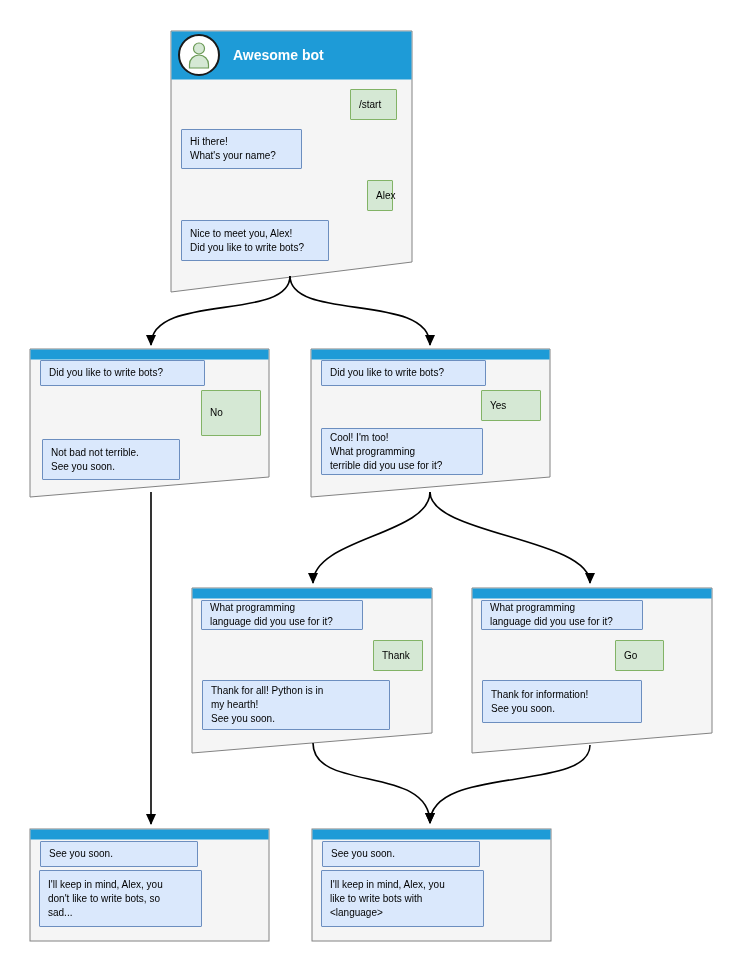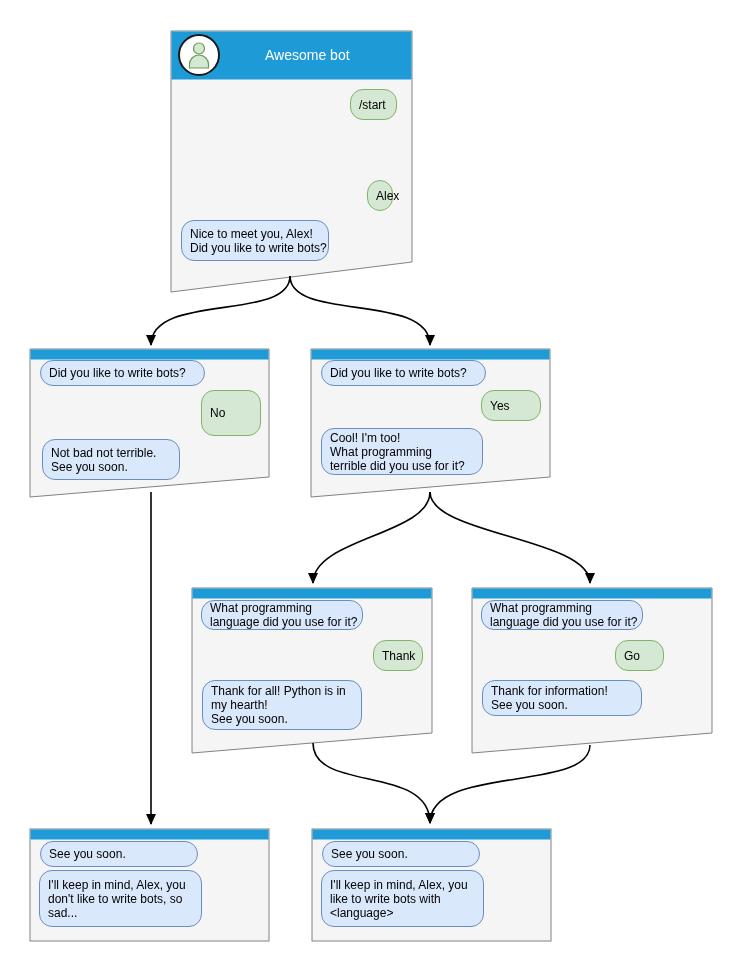--- a/index.html
+++ b/index.html
@@ -4,28 +4,28 @@
 <style>
   html,body{margin:0;padding:0;background:#ffffff;}
   .canvas{
     position:relative;width:743px;height:971px;overflow:hidden;
     font-family:"Liberation Sans",sans-serif;background:#ffffff;
   }
   .canvas > svg{position:absolute;left:0;top:0;}
   .bubble{
     position:absolute;display:flex;align-items:center;
     box-sizing:border-box;padding:12px 8px;
-    font-size:12px;line-height:14px;white-space:pre;color:#000;
-    border-radius:13px;
+    font-size:10px;line-height:14px;white-space:pre;color:#000;
+    border-radius:1px;
   }
   .bubble.bot{background:#DAE8FC;border:1px solid #6C8EBF;}
   .bubble.user{background:#D5E8D4;border:1px solid #82B366;}
   .win-title{
     position:absolute;left:233px;top:47px;
-    color:#ffffff;font-size:14px;font-weight:normal;margin-left:32px;
+    color:#ffffff;font-size:14px;font-weight:bold;
   }
 </style>
 </head>
 <body>
 
 <div class="canvas">
 
   <svg width="743" height="971" viewBox="0 0 743 971">
     <defs>
       <marker id="arr" markerUnits="userSpaceOnUse" markerWidth="12" markerHeight="12" refX="10" refY="5" orient="auto">
@@ -68,46 +68,48 @@
       <path d="M430,492 C430,535 313,538 313,583" marker-end="url(#arr)"></path>
       <path d="M430,492 C430,535 590,538 590,583" marker-end="url(#arr)"></path>
       <path d="M313,743 C313,793 430,764 430,823" marker-end="url(#arr)"></path>
       <path d="M590,745 C590,793 430,764 430,823" marker-end="url(#arr)"></path>
     </g>
   </svg>
 
   <div class="win-title">Awesome bot</div>
 
   <div class="bubble user" style="left:350px;top:89px;width:47px;height:31px">/start</div>
+  <div class="bubble bot" style="left:181px;top:129px;width:121px;height:40px">Hi there!
+What's your name?</div>
   <div class="bubble user" style="left:367px;top:180px;width:26px;height:31px">Alex</div>
   <div class="bubble bot" style="left:181px;top:220px;width:148px;height:41px">Nice to meet you, Alex!
 Did you like to write bots?</div>
 
   <div class="bubble bot" style="left:40px;top:360px;width:165px;height:20px">Did you like to write bots?</div>
   <div class="bubble user" style="left:201px;top:390px;width:60px;height:46px">No</div>
   <div class="bubble bot" style="left:42px;top:439px;width:138px;height:41px">Not bad not terrible.
 See you soon.</div>
 
   <div class="bubble bot" style="left:321px;top:360px;width:165px;height:20px">Did you like to write bots?</div>
   <div class="bubble user" style="left:481px;top:390px;width:60px;height:31px">Yes</div>
   <div class="bubble bot" style="left:321px;top:428px;width:162px;height:47px">Cool! I'm too!
 What programming
 terrible did you use for it?</div>
 
   <div class="bubble bot" style="left:201px;top:600px;width:162px;height:30px">What programming
 language did you use for it?</div>
   <div class="bubble user" style="left:373px;top:640px;width:50px;height:31px">Thank</div>
-  <div class="bubble bot" style="left:202px;top:680px;width:160px;height:50px">Thank for all! Python is in
+  <div class="bubble bot" style="left:202px;top:680px;width:188px;height:50px">Thank for all! Python is in
 my hearth!
 See you soon.</div>
 
   <div class="bubble bot" style="left:481px;top:600px;width:162px;height:30px">What programming
 language did you use for it?</div>
   <div class="bubble user" style="left:615px;top:640px;width:49px;height:31px">Go</div>
-  <div class="bubble bot" style="left:482px;top:680px;width:160px;height:36px">Thank for information!
+  <div class="bubble bot" style="left:482px;top:680px;width:160px;height:43px">Thank for information!
 See you soon.</div>
 
   <div class="bubble bot" style="left:40px;top:841px;width:158px;height:22px">See you soon.</div>
   <div class="bubble bot" style="left:39px;top:870px;width:163px;height:57px">I'll keep in mind, Alex, you
 don't like to write bots, so
 sad...</div>
 
   <div class="bubble bot" style="left:322px;top:841px;width:158px;height:22px">See you soon.</div>
   <div class="bubble bot" style="left:321px;top:870px;width:163px;height:57px">I'll keep in mind, Alex, you
 like to write bots with

